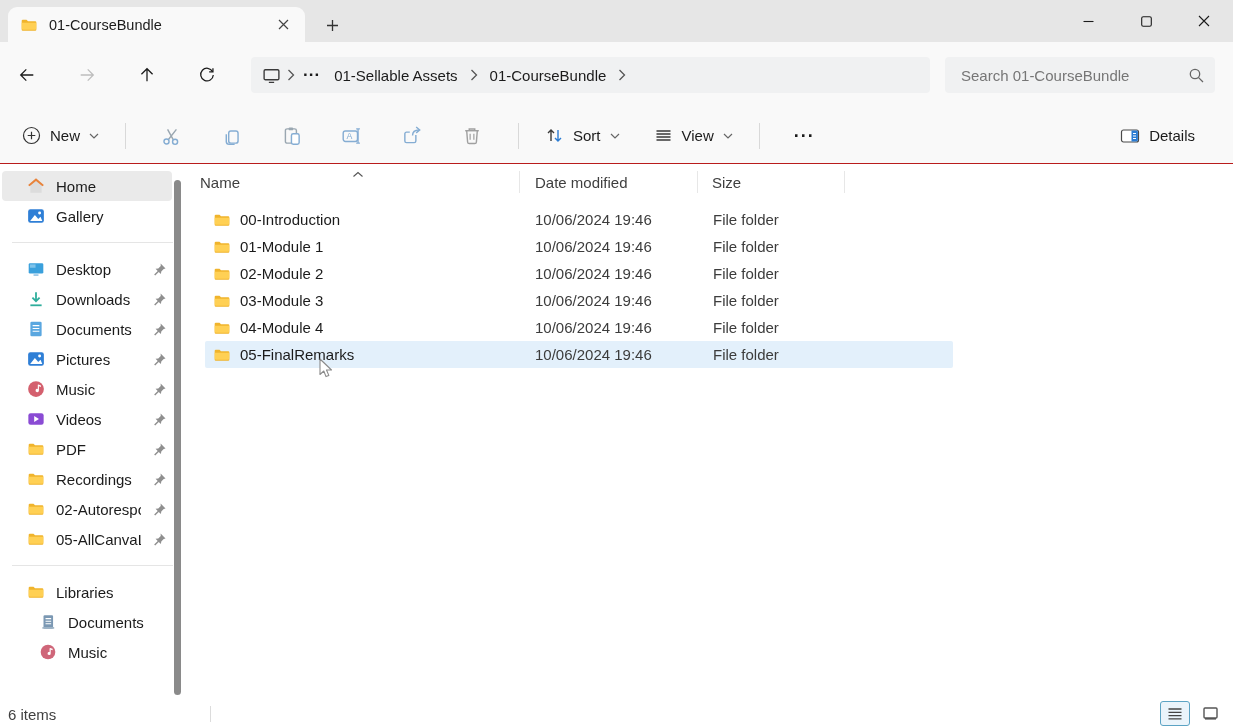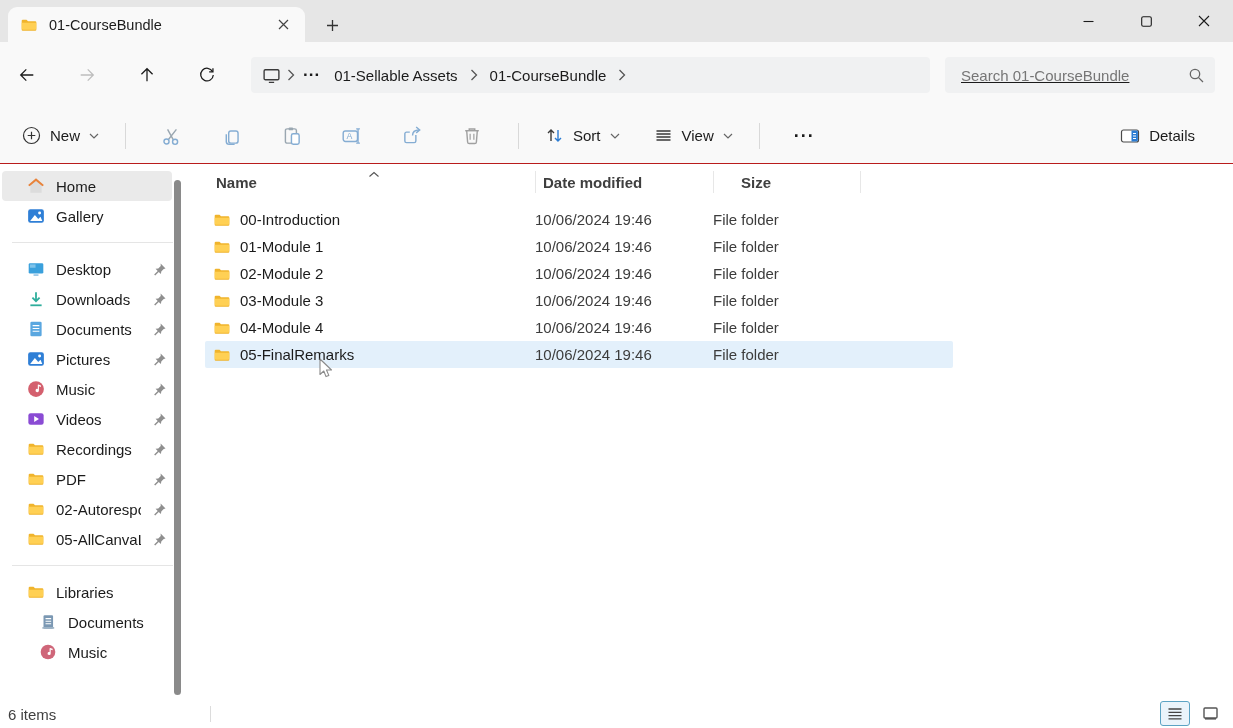--- a/index.html
+++ b/index.html
@@ -16,21 +16,21 @@
   .win-controls{position:absolute;right:0;top:0;height:42px;display:flex;}
   .win-btn{width:58px;height:100%;display:flex;align-items:center;justify-content:center;background:none;border:none;padding:0;}
   
   .navbar{height:66px;background:#f9f9f9;display:flex;align-items:center;padding:0 18px 0 7px;flex:none;box-sizing:border-box;}
   .nav-btn{width:40px;height:38px;display:flex;align-items:center;justify-content:center;background:none;border:none;padding:0;border-radius:4px;flex:none;}
   .nav-btn + .nav-btn{margin-left:20px;}
   .crumb-bar{margin-left:24px;flex:1;height:36px;background:#f0f1f2;border-radius:4px;display:flex;align-items:center;padding:0 8px 0 11px;gap:6px;overflow:hidden;}
   .crumb{background:none;border:none;font:inherit;color:#1b1b1b;padding:2px 6px;border-radius:3px;white-space:nowrap;}
   .crumb.overflow{font-weight:700;letter-spacing:1px;transform:translateY(-4px);font-size:17px;padding:2px 2px;}
   .crumb-chev{display:flex;align-items:center;flex:none;}
-  .search-box{margin-left:15px;width:270px;height:36px;background:#f0f1f2;border-radius:4px;display:flex;align-items:center;padding:0 10px 0 14px;box-sizing:border-box;flex:none;text-decoration:underline;}
+  .search-box{margin-left:15px;width:270px;height:36px;background:#f0f1f2;border-radius:4px;display:flex;align-items:center;padding:0 10px 0 14px;box-sizing:border-box;flex:none;}
   .search-box input{flex:1;border:none;background:transparent;outline:none;font:inherit;font-size:15px;color:#1b1b1b;min-width:0;}
   .search-box input::placeholder{color:#767676;}
   
   .toolbar{height:56px;background:#f9f9f9;border-bottom:1px solid #b91c1c;display:flex;align-items:center;padding:0 0 0 12px;flex:none;box-sizing:border-box;}
   .tbtn{display:flex;align-items:center;background:none;border:none;padding:0 10px;height:38px;border-radius:4px;font:inherit;color:#1b1b1b;gap:9px;}
   .vsep{width:1px;height:26px;background:#d9d9d9;margin:0 16px;flex:none;}
   .toolgroup{display:flex;align-items:center;}
   .tool-ico{width:60px;height:38px;display:flex;align-items:center;justify-content:center;background:none;border:none;padding:0;border-radius:4px;}
   .tool-more{background:none;border:none;font-weight:700;font-size:18px;letter-spacing:2px;transform:translateY(-4px);color:#1b1b1b;padding:0 14px;margin-left:4px;}
   .btn-details{margin-left:auto;margin-right:28px;}
@@ -41,24 +41,24 @@
   .side-item.selected{background:#eaeaea;border-radius:4px;margin:0 13px 0 2px;padding-left:25px;}
   .side-item.indent{padding-left:39px;}
   .side-label{white-space:nowrap;overflow:hidden;flex:1;}
   .pin{display:flex;align-items:center;margin-right:18px;flex:none;}
   .side-divider{height:1px;background:#e5e5e5;margin:11px 12px 11px 12px;}
   .side-scrollbar{position:absolute;left:174px;top:16px;width:7px;height:515px;background:#8a8a8a;border-radius:4px;}
   .ico{display:inline-flex;align-items:center;justify-content:center;flex:none;}
   .ico svg{display:block;}
   
   .main{flex:1;padding-top:3px;min-width:0;}
-  .files-header{position:relative;margin-left:28px;width:752px;height:30px;display:grid;grid-template-columns:322px 178px 148px 104px;align-items:center;color:#3f3f3f;font-weight:bold;}
-  .hcell{position:relative;padding-left:8px;height:100%;display:flex;align-items:center;background:none;border:none;font:inherit;color:#3f3f3f;text-align:left;}
+  .files-header{position:relative;margin-left:12px;width:752px;height:30px;display:grid;grid-template-columns:322px 178px 148px 104px;align-items:center;color:#3f3f3f;}
+  .hcell{position:relative;padding-left:16px;height:100%;display:flex;align-items:center;background:none;border:none;font:inherit;color:#3f3f3f;text-align:left;}
   .hcell.c0{padding-left:3px;}
-  .hcell.c3{padding-left:28px;}
+  .hcell.c3{padding-left:15px;}
   .hcell:not(.c0)::before{content:'';position:absolute;left:0;top:4px;bottom:4px;width:1px;background:#e7e7e7;}
   .hcell.c3::after{content:'';position:absolute;right:0;top:4px;bottom:4px;width:1px;background:#e7e7e7;}
   .sort-caret{position:absolute;left:155px;top:-3px;}
   .files-list{margin-top:9px;}
   .file-row{margin-left:20px;width:748px;height:27px;display:grid;grid-template-columns:322px 178px 148px 100px;align-items:center;border-radius:2px;}
   .file-row.selected{background:#e3f0fb;}
   .cell-name{display:flex;align-items:center;gap:9px;padding-left:8px;white-space:nowrap;overflow:hidden;color:#1b1b1b;}
   .cell-date,.cell-type,.cell-size{padding-left:8px;color:#3c3c3c;white-space:nowrap;}
   
   .statusbar{position:relative;height:28px;background:#fff;flex:none;display:flex;align-items:center;padding-left:8px;color:#3f3f3f;font-size:15px;z-index:5;}
@@ -382,35 +382,35 @@
             </svg>
           </span>
         </div>
         <div class="side-item">
           <span class="ico">
             <svg width="18" height="18" viewBox="0 0 16 16">
               <path d="M1.5 4.3a1 1 0 0 1 1-1h3.3l1.3 1.3h6.4a1 1 0 0 1 1 1v6.6a1 1 0 0 1-1 1h-11a1 1 0 0 1-1-1z" fill="#f0b42c"></path>
               <path d="M1.5 6h13v5.2a1 1 0 0 1-1 1h-11a1 1 0 0 1-1-1z" fill="#ffd054"></path>
             </svg>
           </span>
-          <span class="side-label">Recordings</span>
+          <span class="side-label">PDF</span>
           <span class="pin">
             <svg width="15" height="15" viewBox="0 0 16 16" fill="#8f8f8f">
               <path d="M9.2 1.6l5.2 5.2-1.9.6-2.6 2.6-.4 2.9-2.3-2.3-3.8 3.8-1.1-1.1 3.8-3.8L3.8 7.2l2.9-.4 2.6-2.6z"></path>
             </svg>
           </span>
         </div>
         <div class="side-item">
           <span class="ico">
             <svg width="18" height="18" viewBox="0 0 16 16">
               <path d="M1.5 4.3a1 1 0 0 1 1-1h3.3l1.3 1.3h6.4a1 1 0 0 1 1 1v6.6a1 1 0 0 1-1 1h-11a1 1 0 0 1-1-1z" fill="#f0b42c"></path>
               <path d="M1.5 6h13v5.2a1 1 0 0 1-1 1h-11a1 1 0 0 1-1-1z" fill="#ffd054"></path>
             </svg>
           </span>
-          <span class="side-label">PDF</span>
+          <span class="side-label">Recordings</span>
           <span class="pin">
             <svg width="15" height="15" viewBox="0 0 16 16" fill="#8f8f8f">
               <path d="M9.2 1.6l5.2 5.2-1.9.6-2.6 2.6-.4 2.9-2.3-2.3-3.8 3.8-1.1-1.1 3.8-3.8L3.8 7.2l2.9-.4 2.6-2.6z"></path>
             </svg>
           </span>
         </div>
         <div class="side-item">
           <span class="ico">
             <svg width="18" height="18" viewBox="0 0 16 16">
               <path d="M1.5 4.3a1 1 0 0 1 1-1h3.3l1.3 1.3h6.4a1 1 0 0 1 1 1v6.6a1 1 0 0 1-1 1h-11a1 1 0 0 1-1-1z" fill="#f0b42c"></path>

